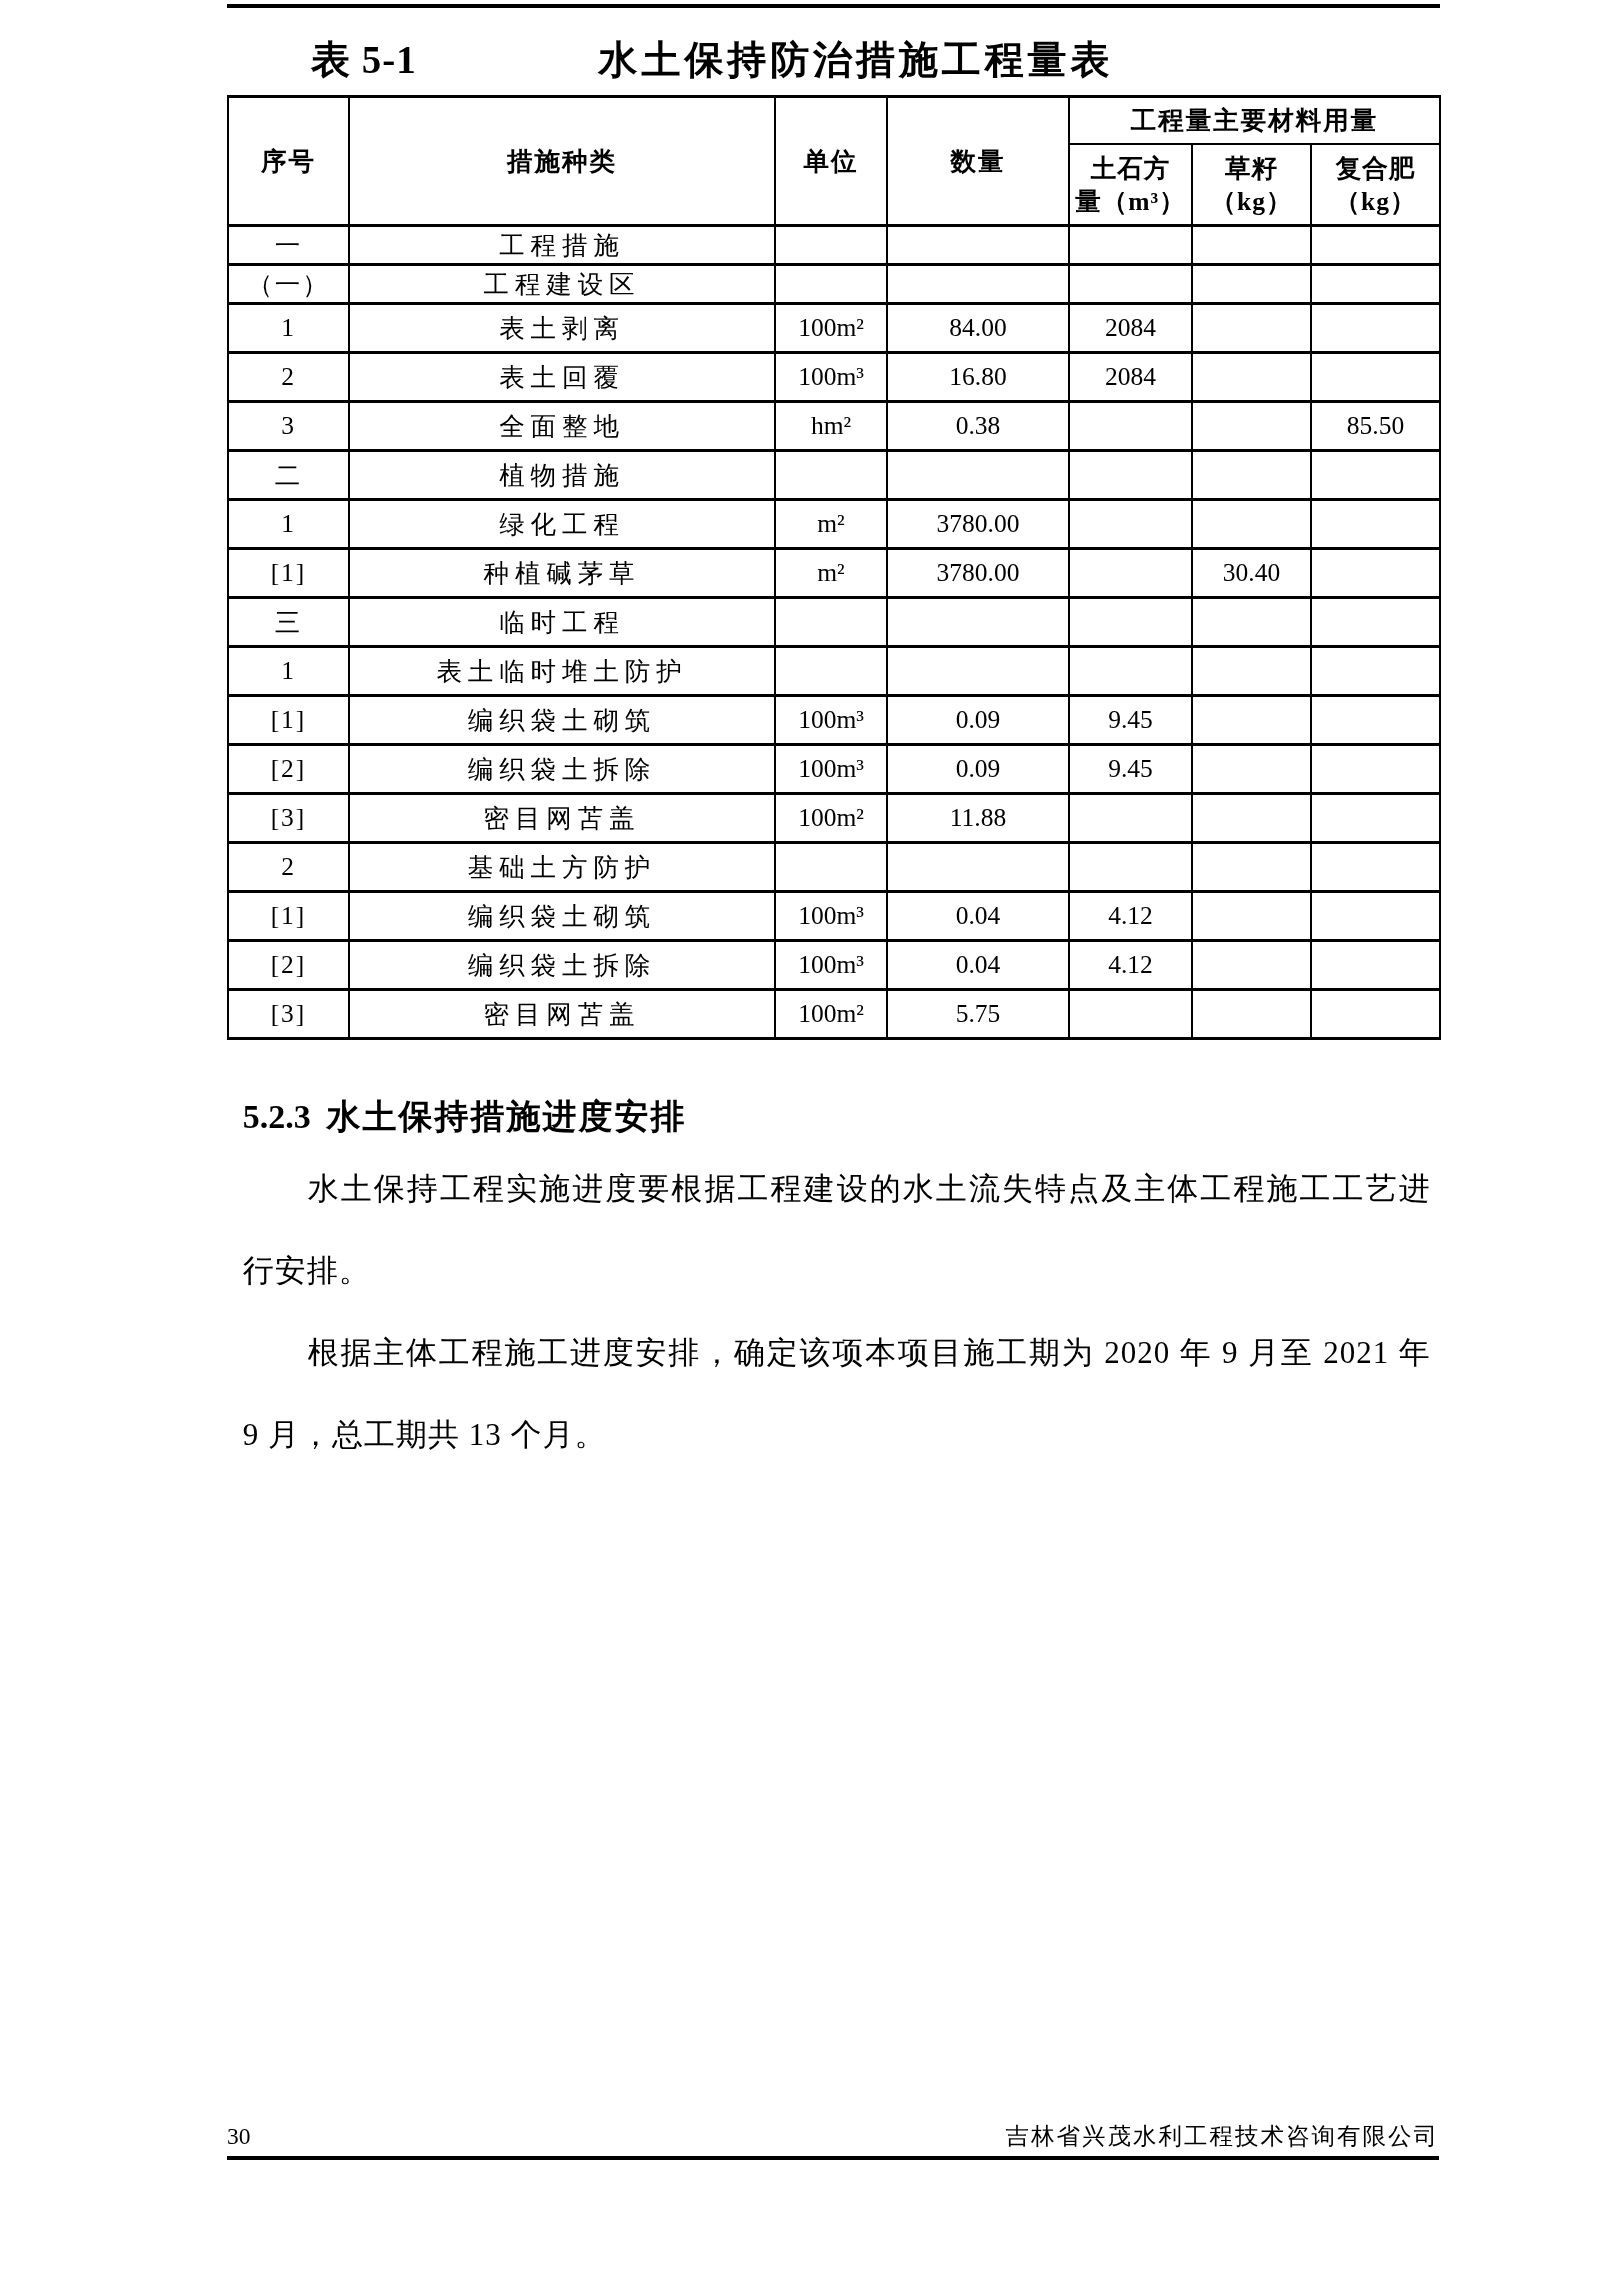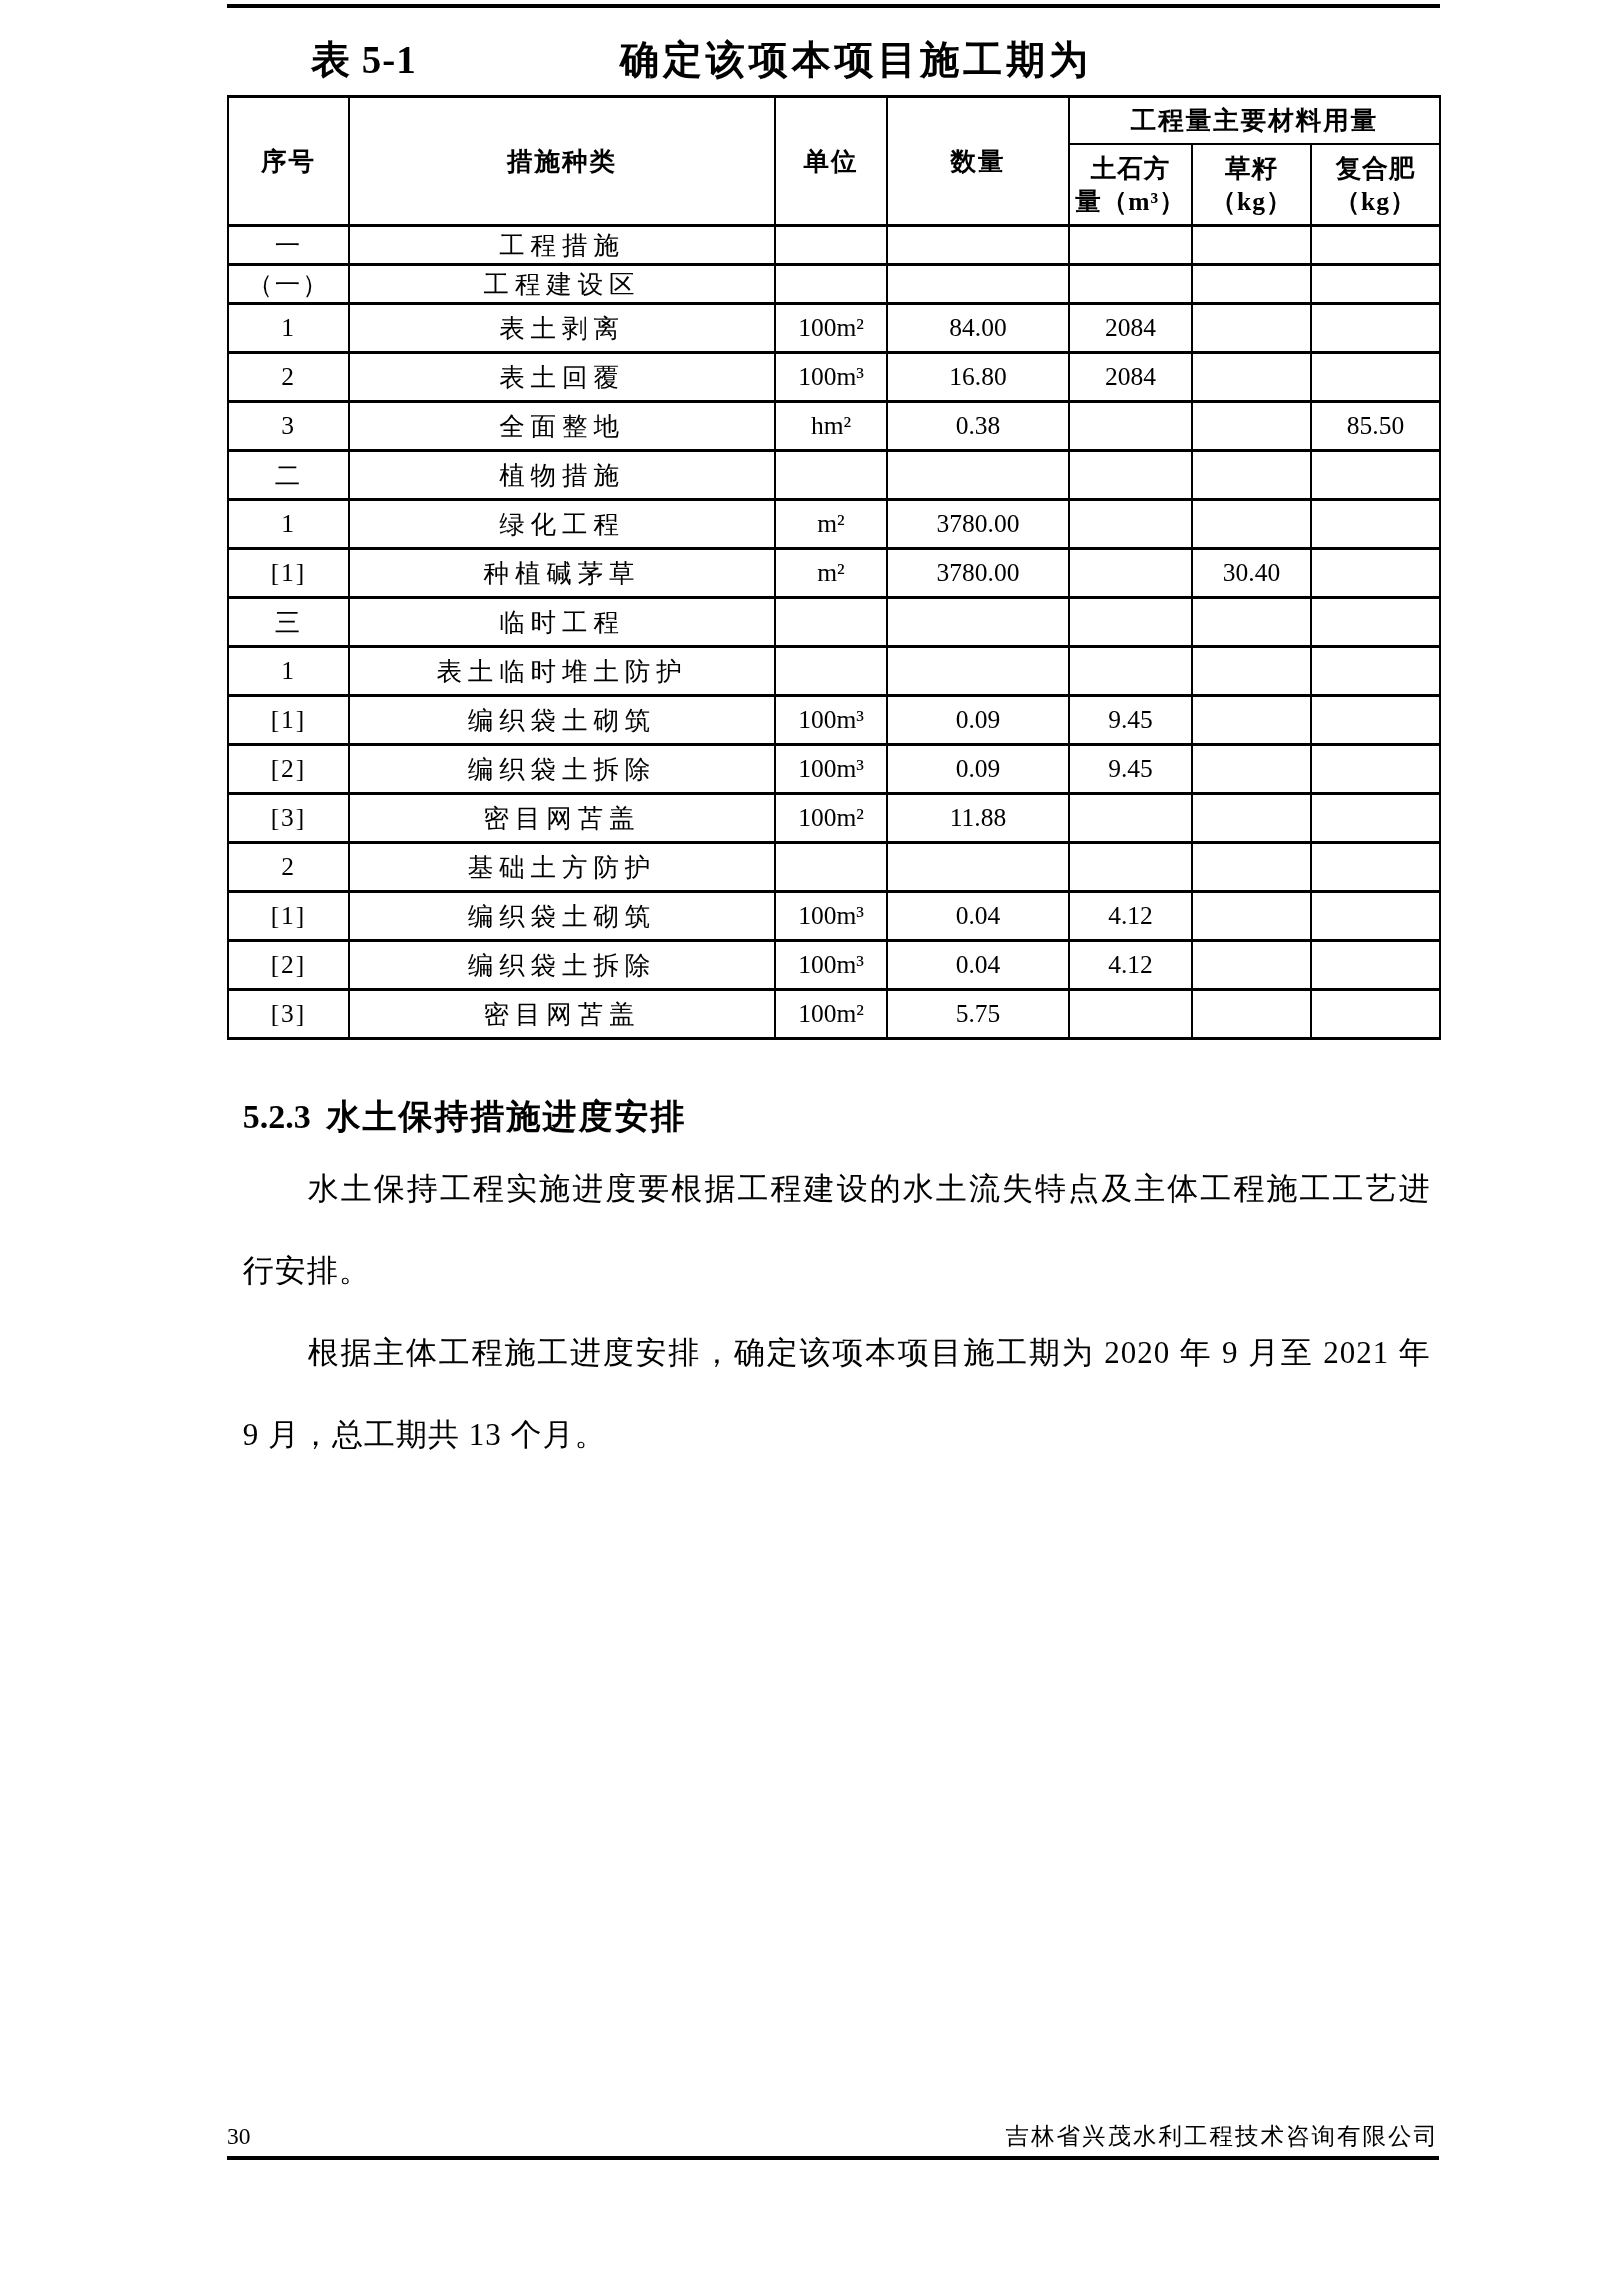--- a/index.html
+++ b/index.html
@@ -120,21 +120,21 @@
 </style>
 </head>
 <body>
 
 <div class="page">
 
   <div class="header-rule"></div>
 
   <div class="caption">
     <span class="caption-label">表 5-1</span>
-    <span class="caption-title">确定该项本项目施工期为</span>
+    <span class="caption-title">水土保持防治措施工程量表</span>
   </div>
 
   <table class="measures">
     <colgroup>
       <col style="width:121px">
       <col style="width:426px">
       <col style="width:112px">
       <col style="width:182px">
       <col style="width:123px">
       <col style="width:119px">

